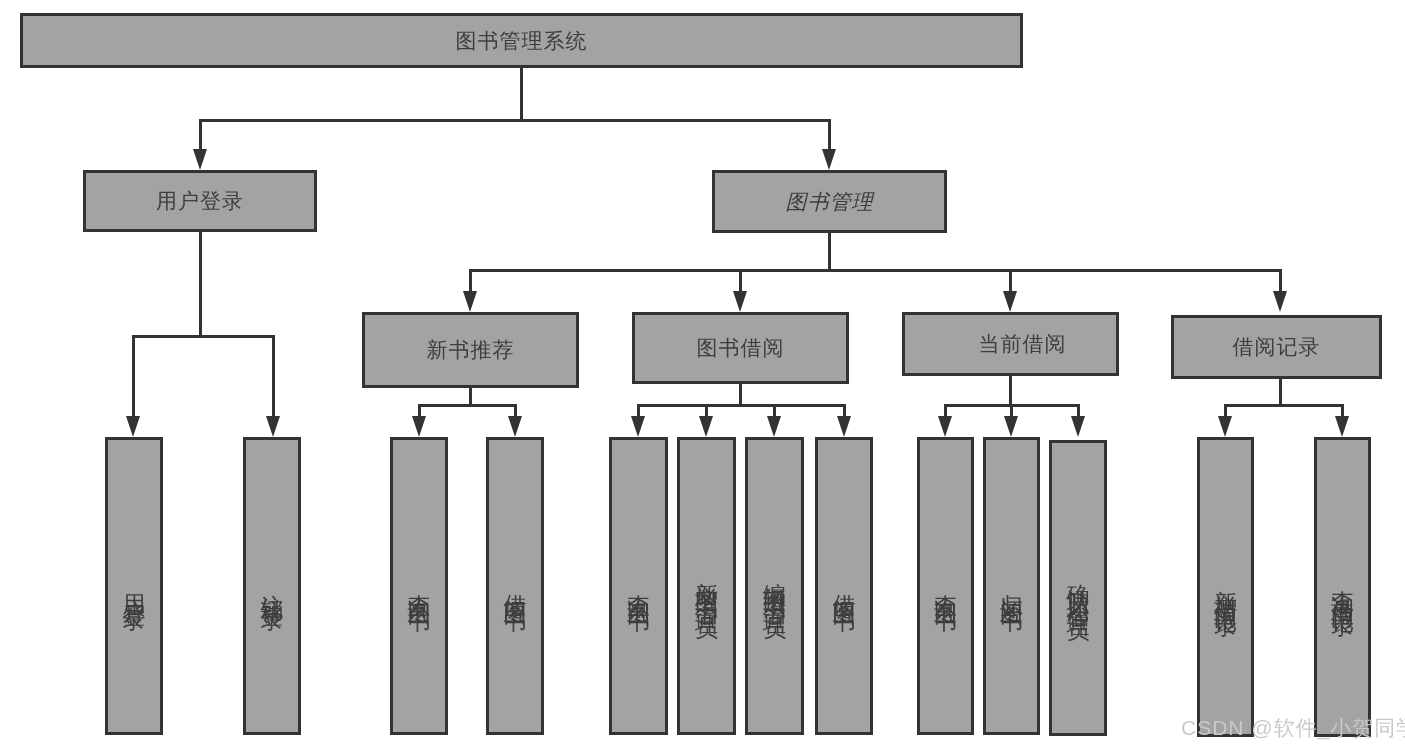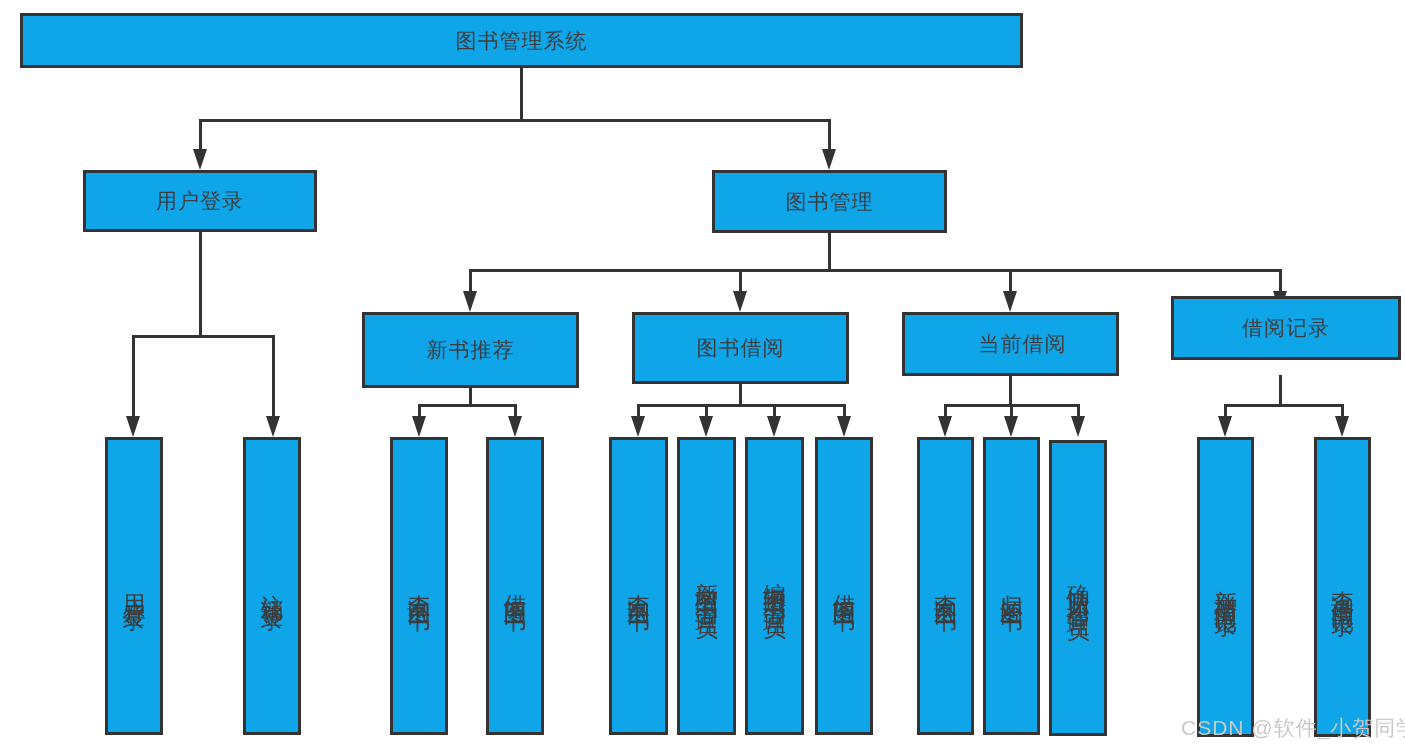--- a/index.html
+++ b/index.html
@@ -1,21 +1,21 @@
 <!DOCTYPE html>
 <html><head>
 <meta charset="utf-8">
 <style>
   html, body { margin: 0; padding: 0; background: #ffffff; }
   body { width: 1405px; height: 747px; position: relative; overflow: hidden;
          font-family: "Liberation Sans", "DejaVu Sans", sans-serif; }
   .stage { position: absolute; left: 0; top: 0; width: 1405px; height: 747px; }
   svg.connectors { position: absolute; left: 0; top: 0; z-index: 1; }
   .box { position: absolute; z-index: 2; box-sizing: border-box;
-         border: 3px solid #333333; background: #0ea5e9;
+         border: 3px solid #333333; background: #a3a3a3;
          display: flex; align-items: center; justify-content: center;
          color: #3d3d3d; }
   .box.h span { font-size: 21px; letter-spacing: 1px; white-space: nowrap; }
   .box.v span { writing-mode: vertical-rl; text-orientation: mixed;
                 font-size: 23px; letter-spacing: 5px; line-height: 1; }
   .watermark { position: absolute; z-index: 3; left: 1181px; top: 714px;
                font-size: 21px; color: #c9c9c9; letter-spacing: 1px;
                white-space: nowrap; }
 </style>
 </head>
@@ -56,34 +56,34 @@
     </g>
   </svg>
 
   <div class="box h" style="left:20px; top:13px; width:1003px; height:55px;">
     <span>图书管理系统</span>
   </div>
 
   <div class="box h" style="left:83px; top:170px; width:234px; height:62px;">
     <span>用户登录</span>
   </div>
-  <div class="box h" style="left:712px; top:170px; width:235px; height:63px;">
+  <div class="box h" style="left:712px; top:170px; width:235px; height:63px;font-style:italic;">
     <span>图书管理</span>
   </div>
 
   <div class="box h" style="left:362px; top:312px; width:217px; height:76px;">
     <span>新书推荐</span>
   </div>
   <div class="box h" style="left:632px; top:312px; width:217px; height:72px;">
     <span>图书借阅</span>
   </div>
   <div class="box h" style="left:902px; top:312px; width:217px; height:64px;padding-left:24px;">
     <span>当前借阅</span>
   </div>
-  <div class="box h" style="left:1171px; top:296px; width:230px; height:64px;text-align:center;">
+  <div class="box h" style="left:1171px; top:315px; width:211px; height:64px;text-align:center;">
     <span>借阅记录</span>
   </div>
 
   <div class="box v" style="left:105px; top:437px; width:58px; height:298px;">
     <span>用户登录</span>
   </div>
   <div class="box v" style="left:243px; top:437px; width:58px; height:298px;">
     <span>注销登录</span>
   </div>
 

